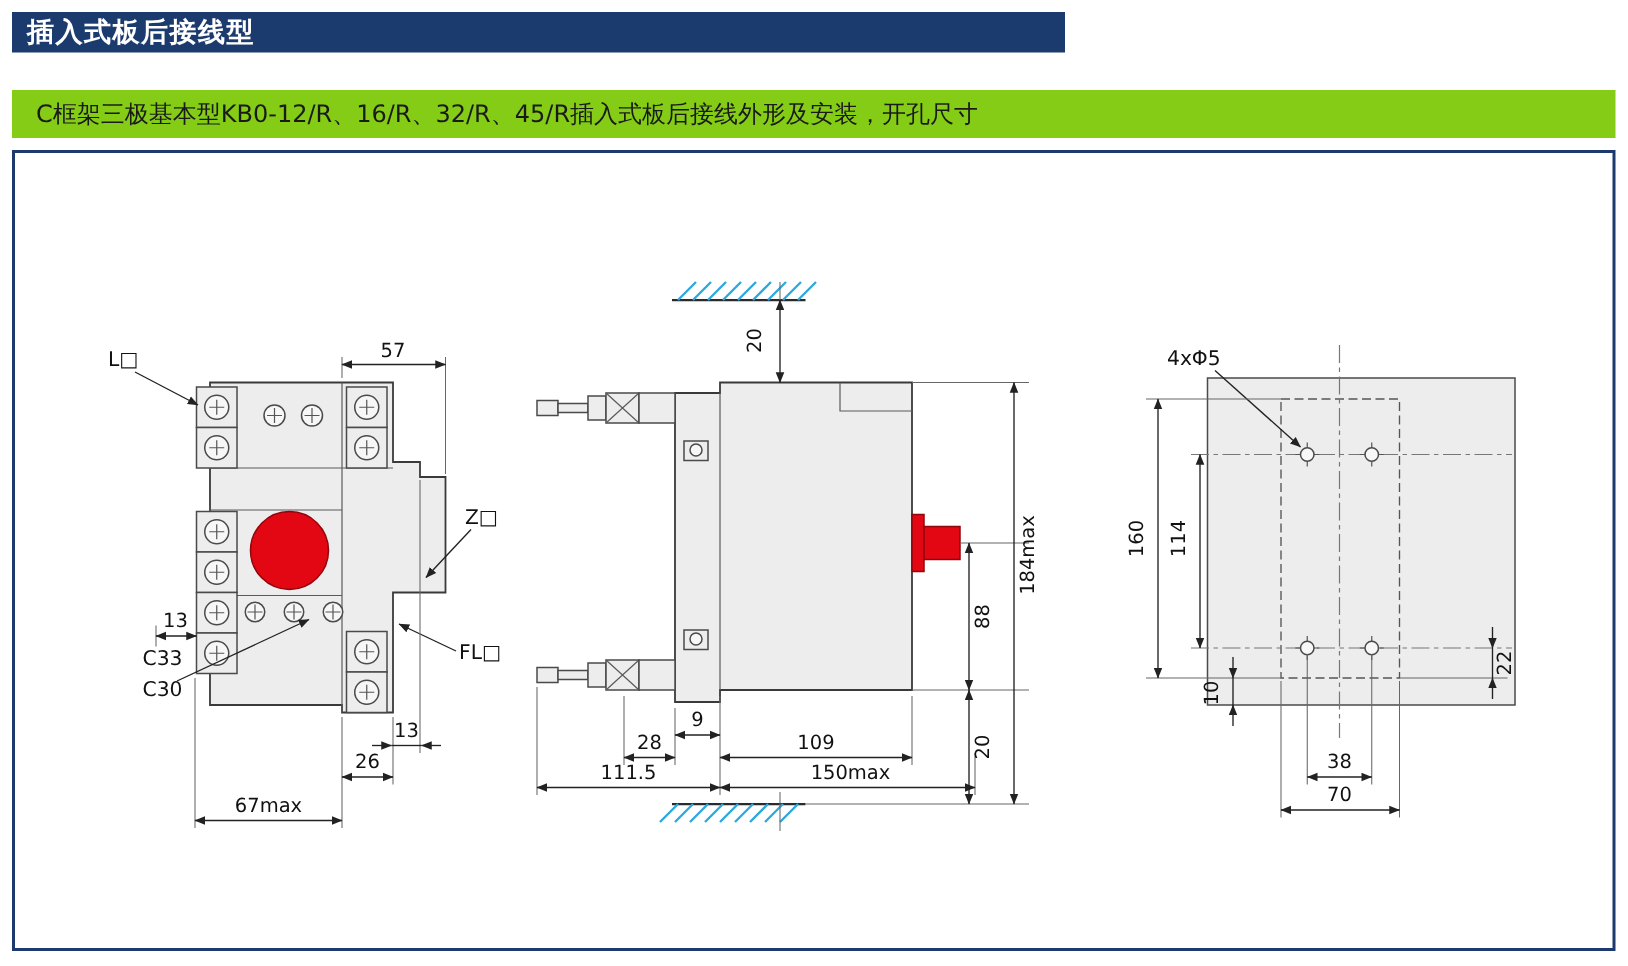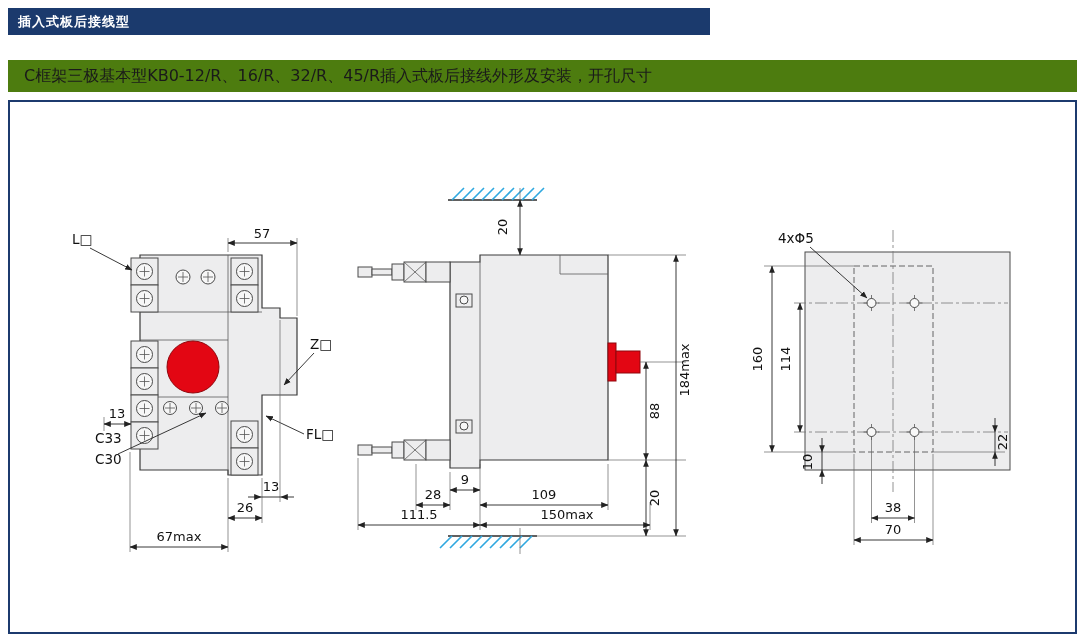--- a/index.html
+++ b/index.html
@@ -3,26 +3,26 @@
 <meta charset="utf-8">
 <style>
   * { margin:0; padding:0; box-sizing:border-box; }
   html,body { background:#fff; }
   body {
     width:1085px; height:644px; position:relative; overflow:hidden;
     font-family:"DejaVu Sans","Liberation Sans",sans-serif;
   }
   .header-bar {
     position:absolute; left:8px; top:8px; width:702px; height:27px;
-    background:#1b3a6d; color:#ffffff; font-size:13px; font-weight:bold;
+    background:#1b3a6d; color:#ffffff; font-size:18px; font-weight:bold;
     line-height:27px; padding-left:10px; letter-spacing:1px;
   }
   .subtitle-bar {
     position:absolute; left:8px; top:60px; width:1069px; height:32px;
-    background:#4d7c0f; color:#1a1a1a; font-size:16px; line-height:32px;
+    background:#84cc16; color:#1a1a1a; font-size:16px; line-height:32px;
     padding-left:16px;
   }
   .main-box {
     position:absolute; left:8px; top:100px; width:1069px; height:534px;
     border:2px solid #1c3a6e; background:#ffffff;
   }
   svg { display:block; }
   .outline { fill:#ededee; stroke:#3a3a3a; stroke-width:1.2; }
   .part    { fill:#ededee; stroke:#4a4a4a; stroke-width:1; }
   .detail  { fill:none; stroke:#5a5a5a; stroke-width:0.8; }

